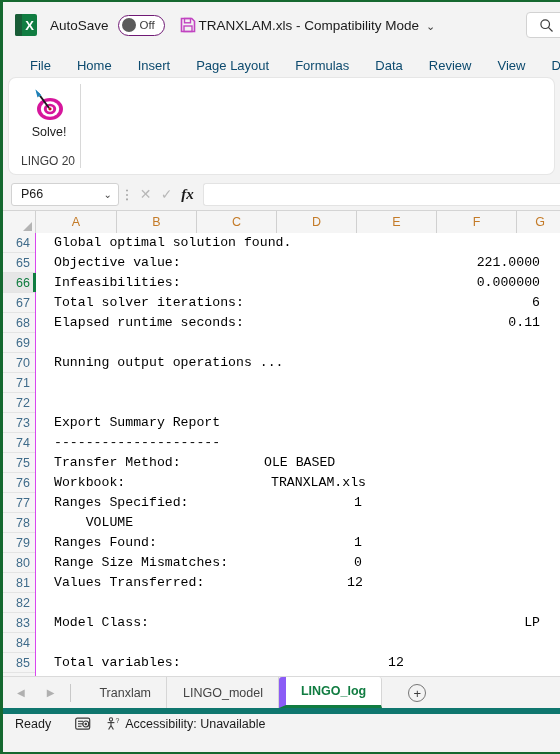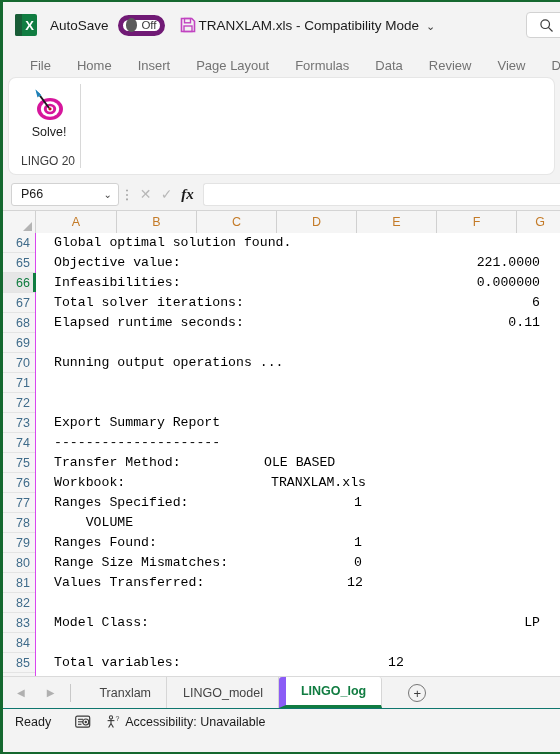--- a/index.html
+++ b/index.html
@@ -57,21 +57,21 @@
     font-family: "Liberation Sans", sans-serif;
   }
   .autosave-label {
     font-size: 13.5px;
     color: #1b1b1b;
     margin-right: 9px;
   }
   .toggle {
     width: 47px; height: 21px;
     border-radius: 11px;
-    border: 5px solid #701a75;
+    border: 1px solid #701a75;
     background: #ffffff;
     display: flex;
     align-items: center;
     padding: 0 3px;
     position: relative;
   }
   .toggle .knob {
     width: 14px; height: 14px;
     border-radius: 50%;
     background: #5b5b5b;
@@ -123,21 +123,21 @@
     padding-left: 14px;
     background: #f3f3f3;
     font-size: 13px;
     color: #1b1b1b;
     gap: 0;
     position: relative;
   }
   .rtab {
     padding: 3px 13px 6px 13px;
     white-space: nowrap;
-    color: #737373;
+    color: #0c4a6e;
     line-height: 1;
   }
 
   
   .ribbon-panel {
     position: relative;
     height: 96px;
     margin: 0 6px 0 6px;
     background: #ffffff;
     border-radius: 7px;
@@ -400,21 +400,21 @@
   
   .status-bar {
     height: 26px;
     background: #f3f3f3;
     display: flex;
     align-items: center;
     padding-left: 12px;
     font-size: 12.5px;
     color: #1b1b1b;
     gap: 0;
-    border-top: 1px solid #0f766e;
+    border-top: 6px solid #0f766e;
   }
   .status-ready { margin-right: 24px; }
   .rec-icon { margin-right: 14px; display:flex; align-items:center; }
   .acc-icon { margin-right: 4px; display:flex; align-items:center; }
 </style>
 </head>
 <body>
 
 <div id="app">
 

